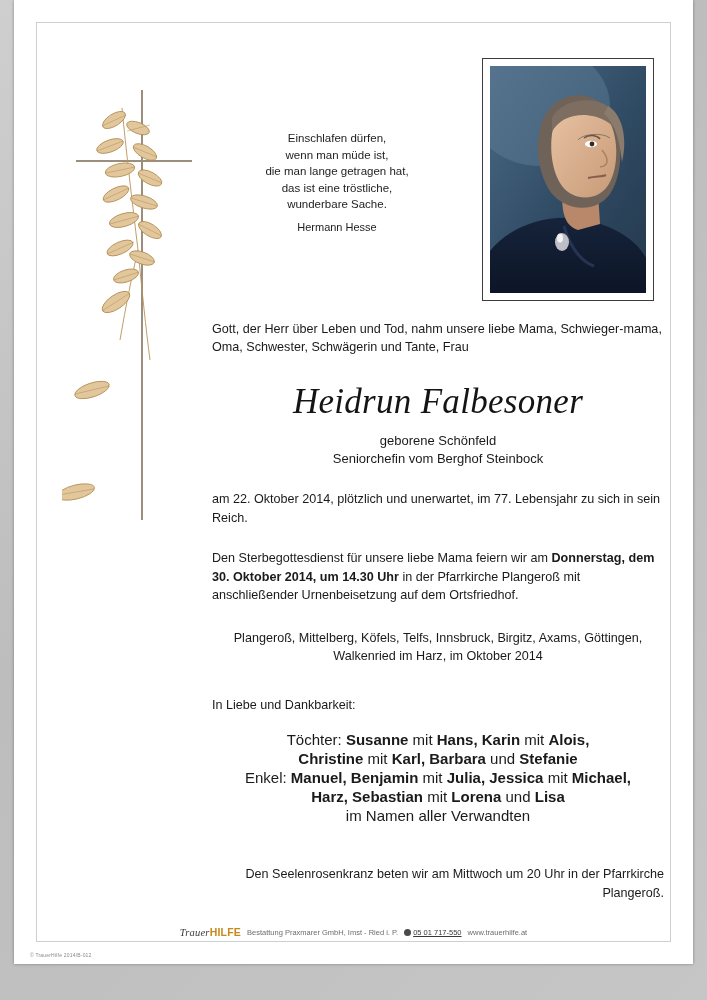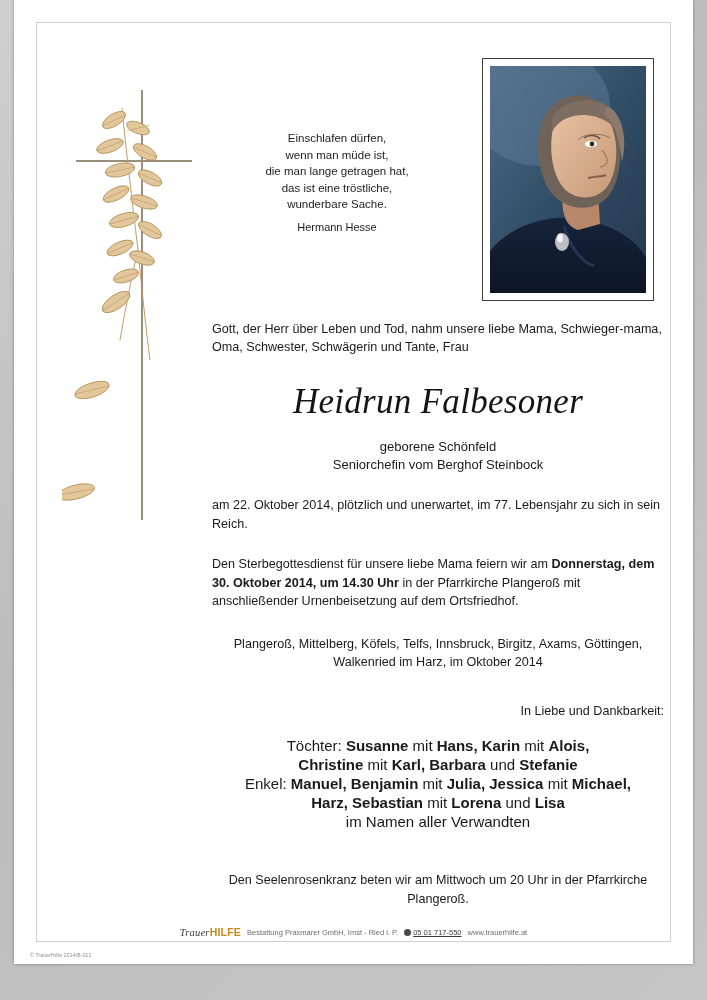--- a/index.html
+++ b/index.html
@@ -130,52 +130,52 @@
     font-style: italic;
     font-size: 35px;
     letter-spacing: 0.3px;
     margin-top: 26px;
     color: #141414;
   }
   .subname {
     text-align: center;
     font-size: 13px;
     line-height: 18px;
-    margin-top: 16px;
+    margin-top: 10px;
   }
   .para {
     font-size: 12.6px;
     line-height: 18.5px;
     margin-top: 22px;
     text-align: left;
   }
   .para b { font-weight: bold; }
   .places {
     font-size: 12.6px;
     line-height: 18.5px;
     margin-top: 24px;
     text-align: center;
   }
   .gratitude {
     font-size: 12.6px;
     line-height: 18.5px;
     margin-top: 30px;
-    text-align: right;
+    text-align: left;
   }
   .family {
     font-size: 15px;
     line-height: 19px;
     margin-top: 16px;
     text-align: center;
   }
   .rosary {
     font-size: 12.6px;
     line-height: 18.5px;
     margin-top: 40px;
-    text-align: center;
+    text-align: right;
   }
 
   
   .footer {
     position: absolute;
     left: 0;
     right: 0;
     bottom: 26px;
     display: flex;
     justify-content: center;

